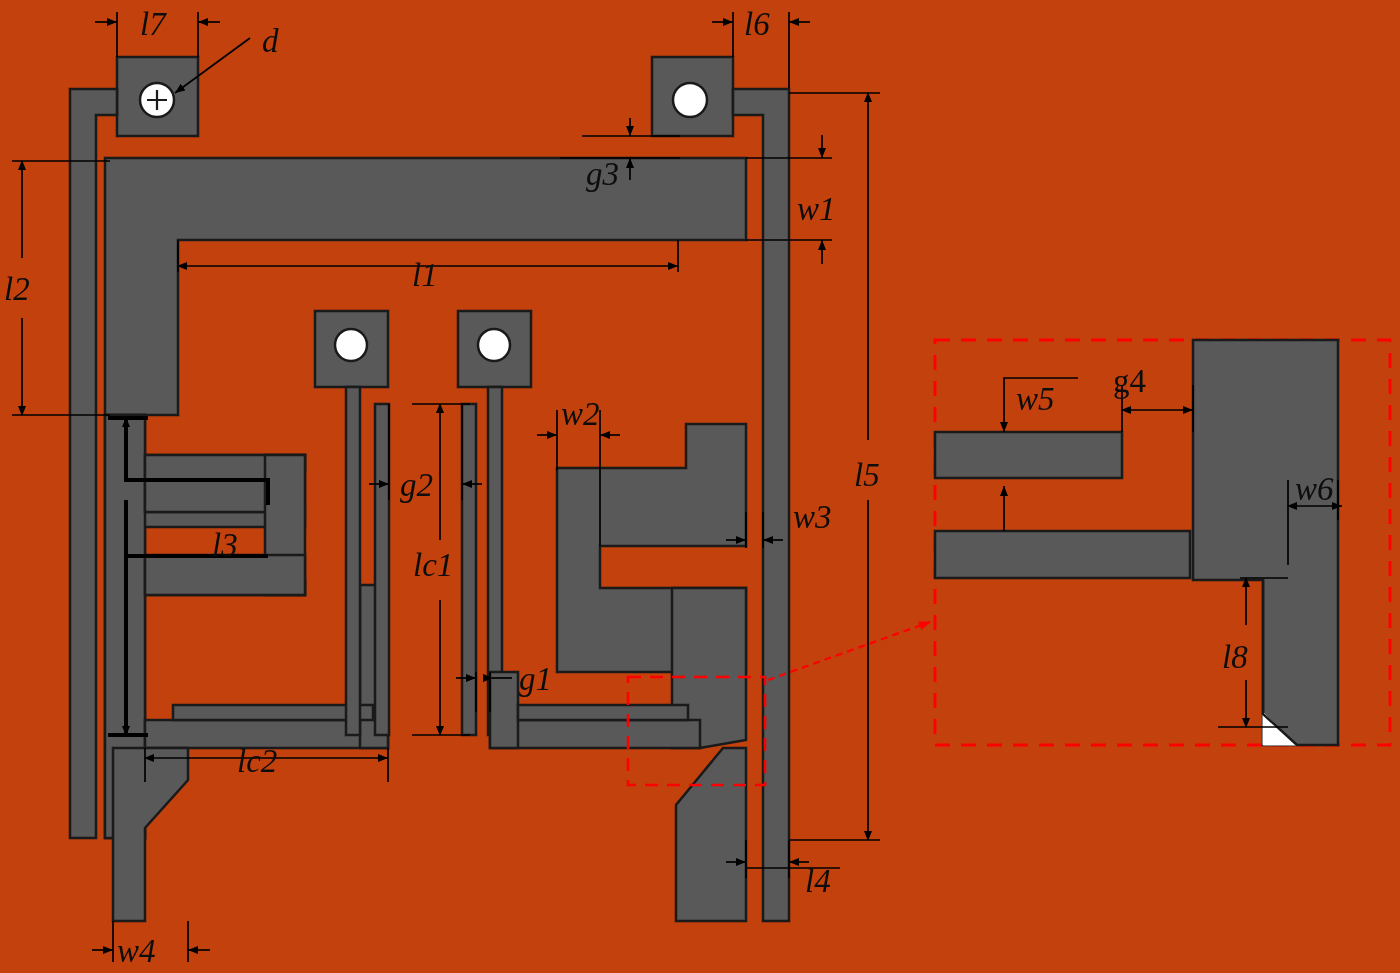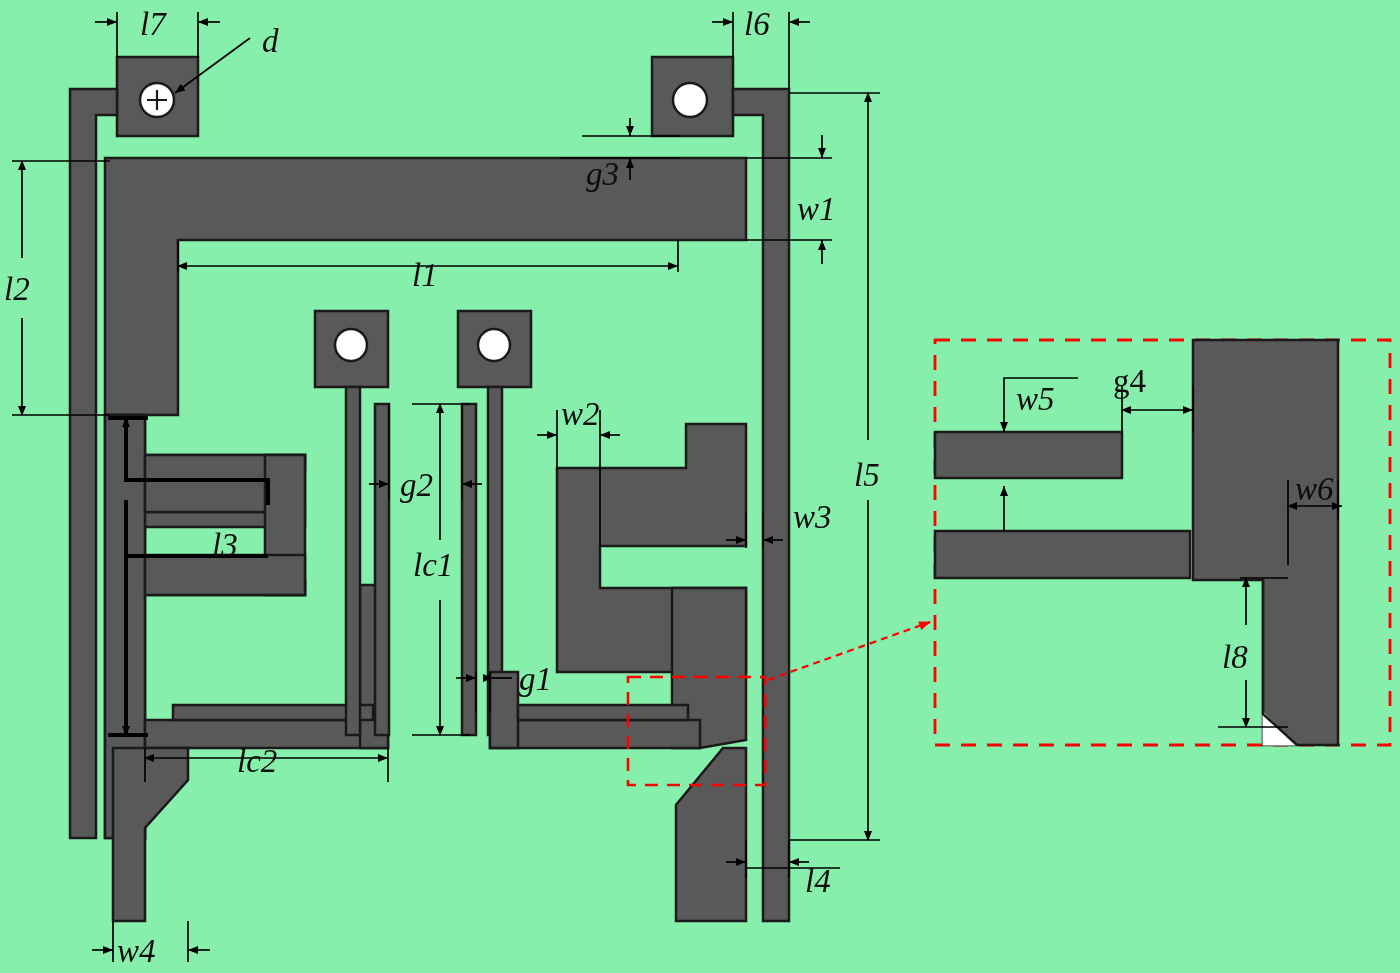--- a/index.html
+++ b/index.html
@@ -4,21 +4,21 @@
 <style>
   html, body {
     margin: 0;
     padding: 0;
     background: #ffffff;
   }
   #root {
     position: relative;
     width: 1400px;
     height: 973px;
-    background: #86efac;
+    background: #c2410c;
     font-family: "Liberation Serif", serif;
     overflow: hidden;
   }
   svg { display: block; }
   text.dim-label {
     font-family: "Liberation Serif", serif;
     font-style: italic;
     font-size: 33px;
     fill: #0d0d0d;
   }

